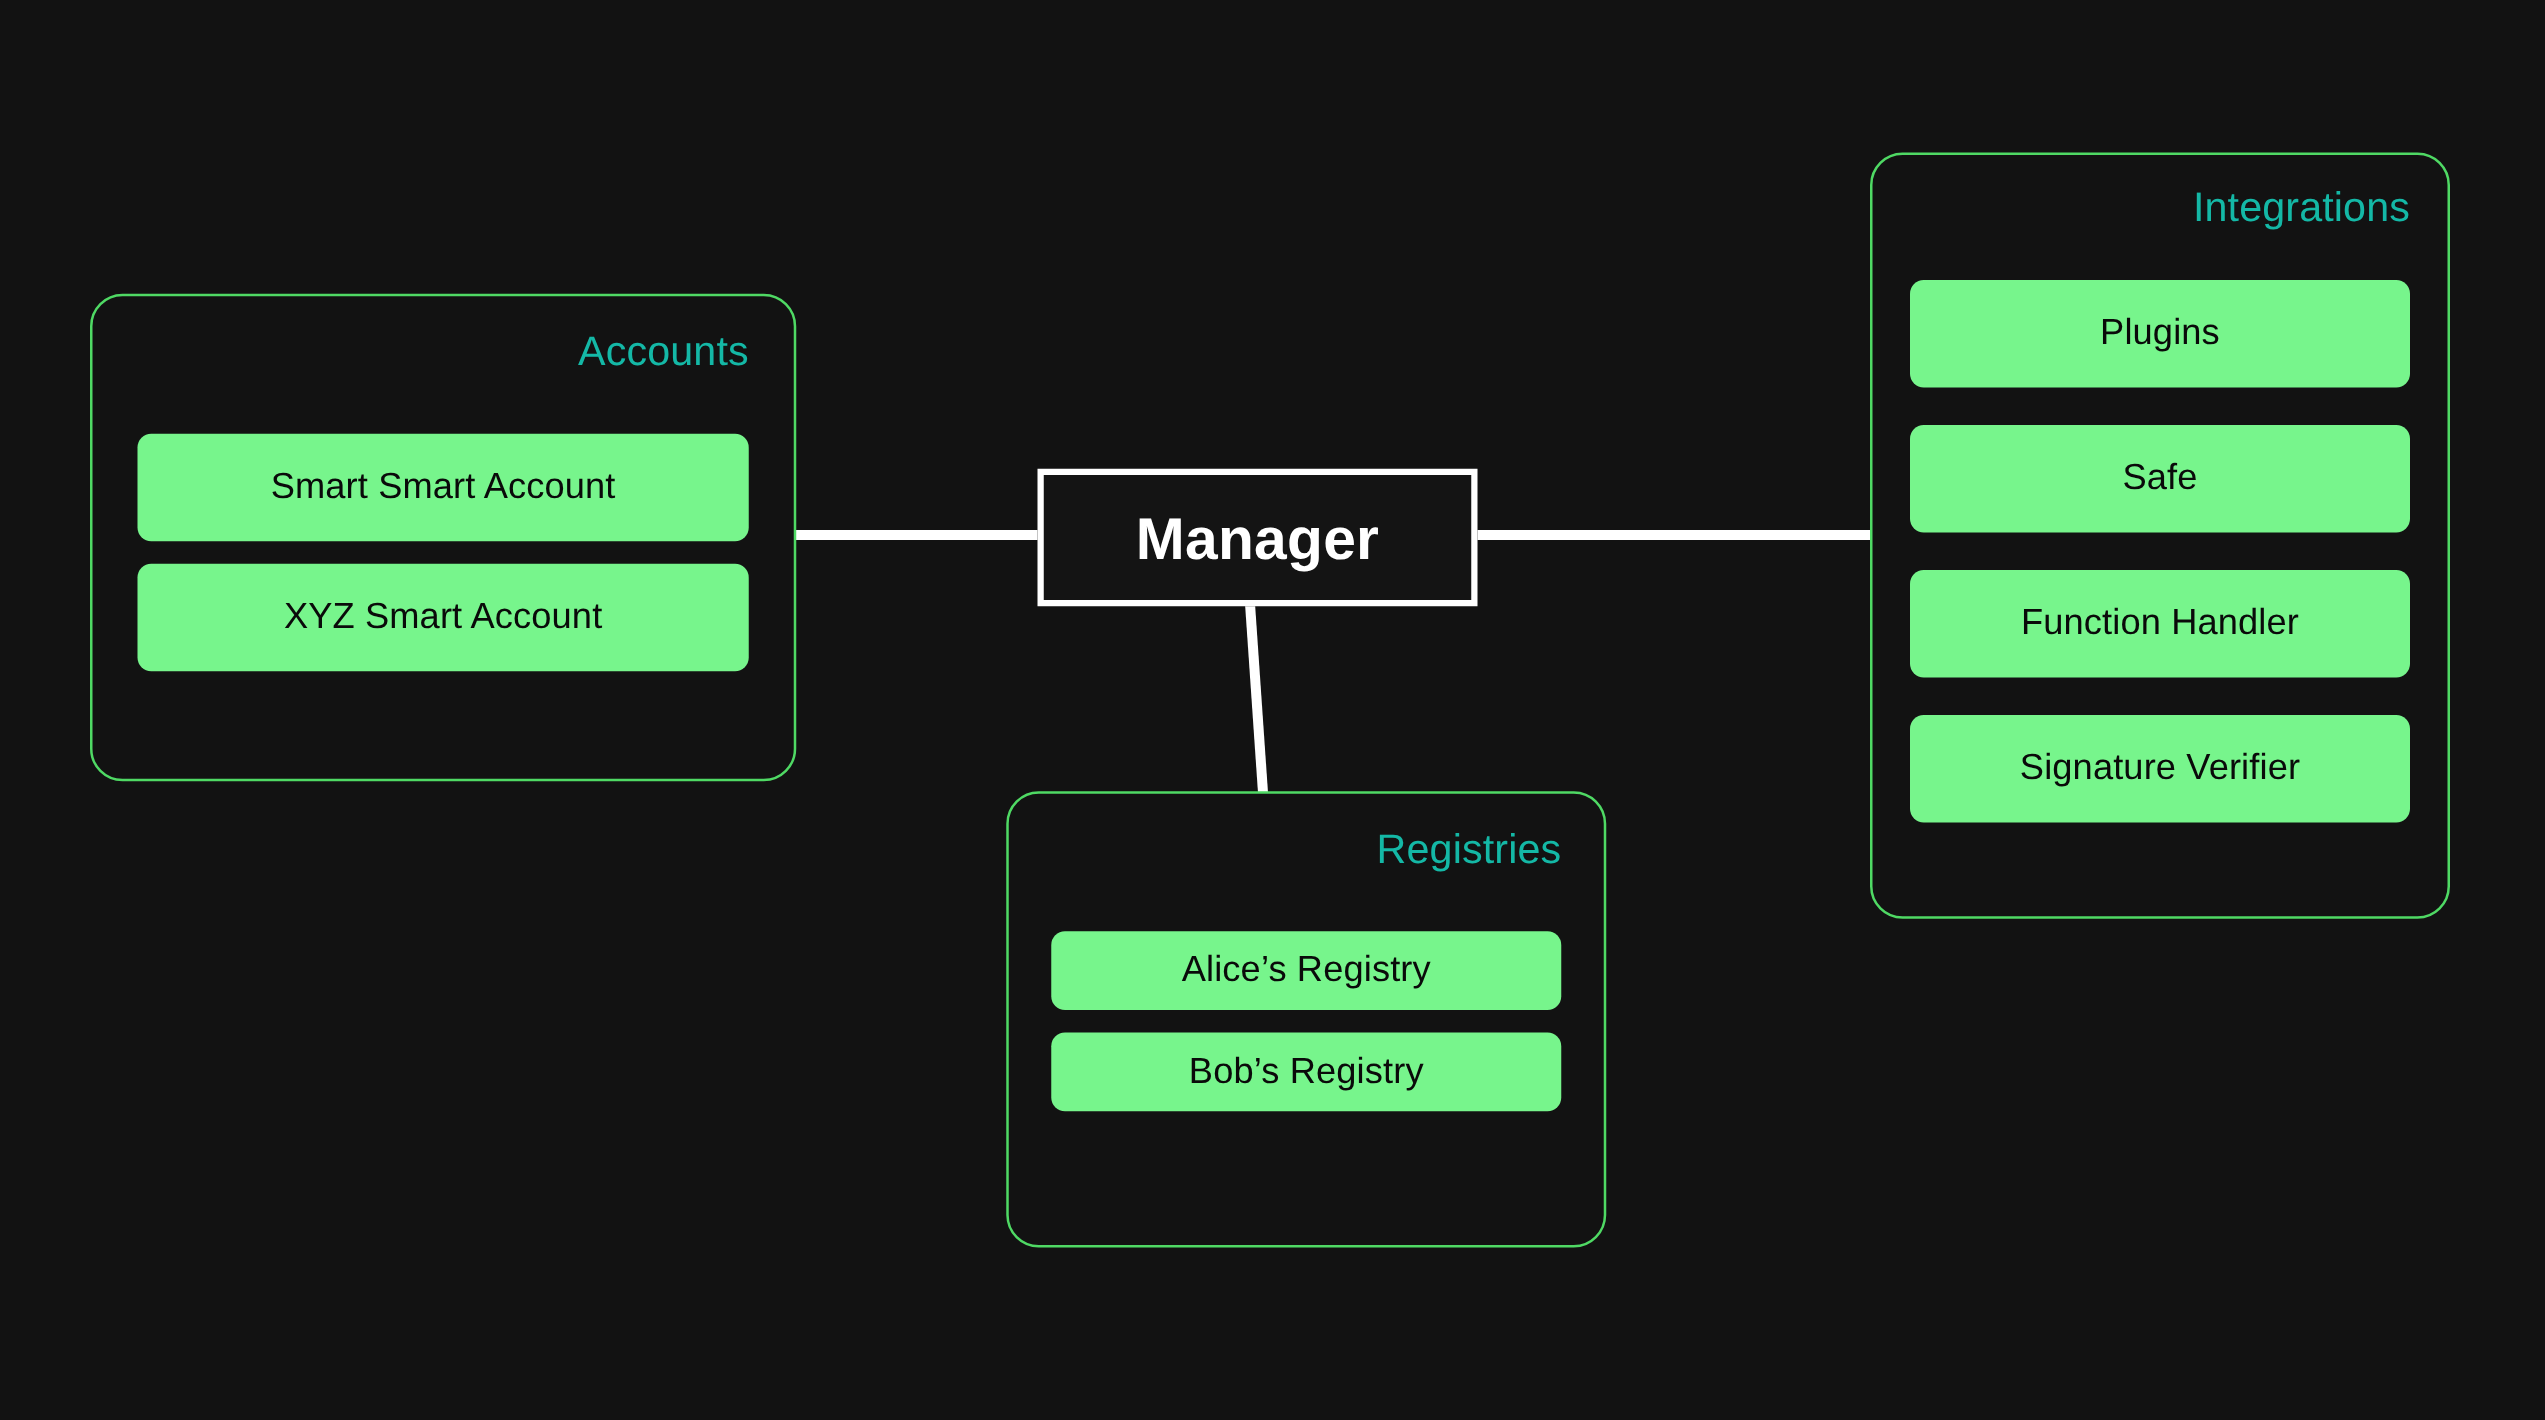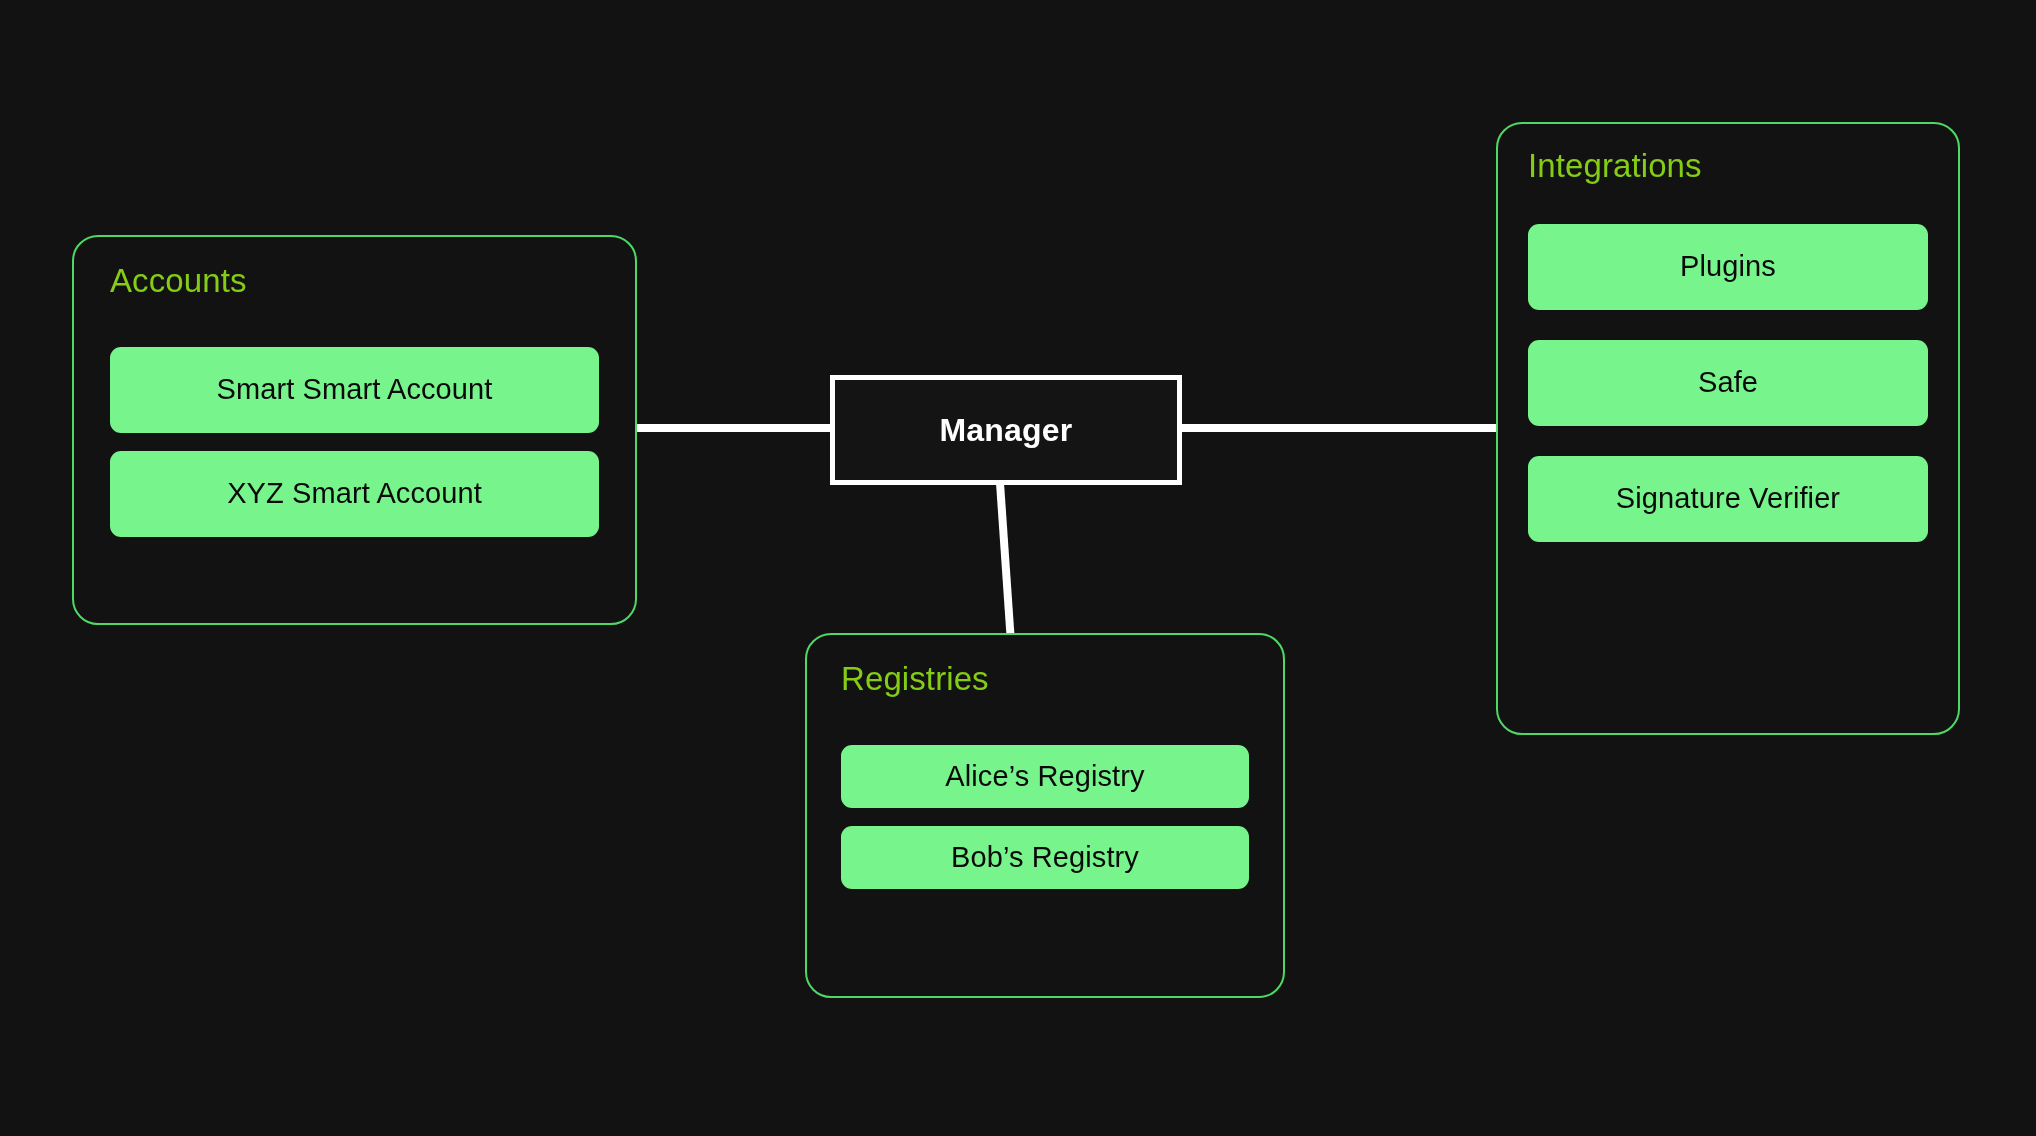--- a/index.html
+++ b/index.html
@@ -38,24 +38,24 @@
     border: 2px solid #4FD964;
     border-radius: 26px;
     background: #121212;
     z-index: 2;
     display: flex;
     flex-direction: column;
     align-items: stretch;
   }
 
   .group-title {
-    color: #84cc16;
+    color: #14b8a6;
     font-size: 33px;
     font-weight: 400;
-    text-align: left;
+    text-align: right;
     letter-spacing: 0.1px;
     line-height: 1.2;
   }
 
   .pill-stack {
     display: flex;
     flex-direction: column;
   }
 
   .pill {
@@ -119,21 +119,21 @@
     box-sizing: border-box;
     border: 5px solid #FFFFFF;
     background: #141414;
     z-index: 3;
     display: flex;
     align-items: center;
     justify-content: center;
   }
   #node-manager .node-label {
     color: #FFFFFF;
-    font-size: 32px;
+    font-size: 47px;
     font-weight: 700;
     letter-spacing: 0.2px;
   }
 </style>
 </head>
 <body>
 
 <div id="canvas">
 
   <svg class="connector-layer" viewBox="0 0 2036 1136" width="2036" height="1136" xmlns="http://www.w3.org/2000/svg">
@@ -152,20 +152,21 @@
 
   <div id="node-manager">
     <span class="node-label">Manager</span>
   </div>
 
   <div class="group" id="group-integrations">
     <div class="group-title">Integrations</div>
     <div class="pill-stack">
       <div class="pill">Plugins</div>
       <div class="pill">Safe</div>
+      <div class="pill">Function Handler</div>
       <div class="pill">Signature Verifier</div>
     </div>
   </div>
 
   <div class="group" id="group-registries">
     <div class="group-title">Registries</div>
     <div class="pill-stack">
       <div class="pill">Alice’s Registry</div>
       <div class="pill">Bob’s Registry</div>
     </div>

